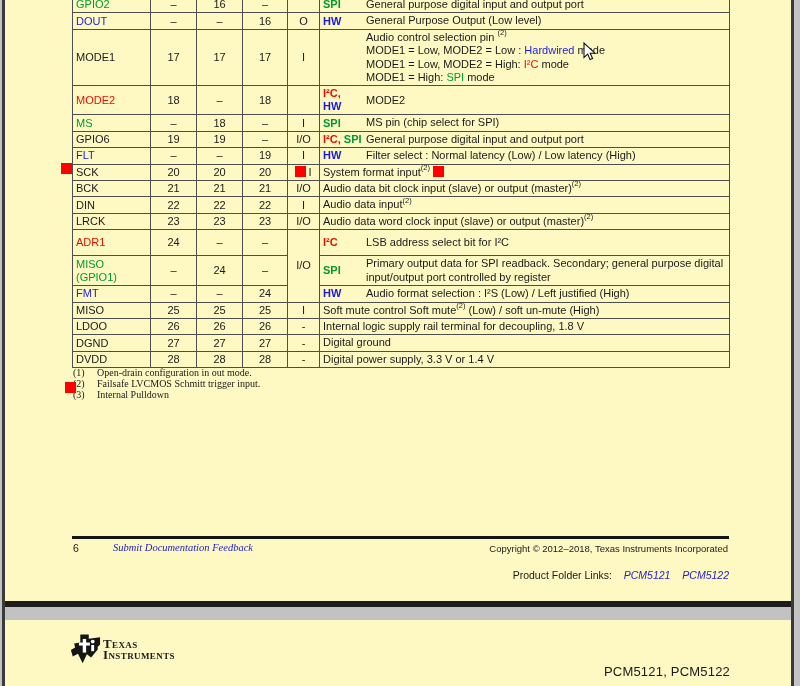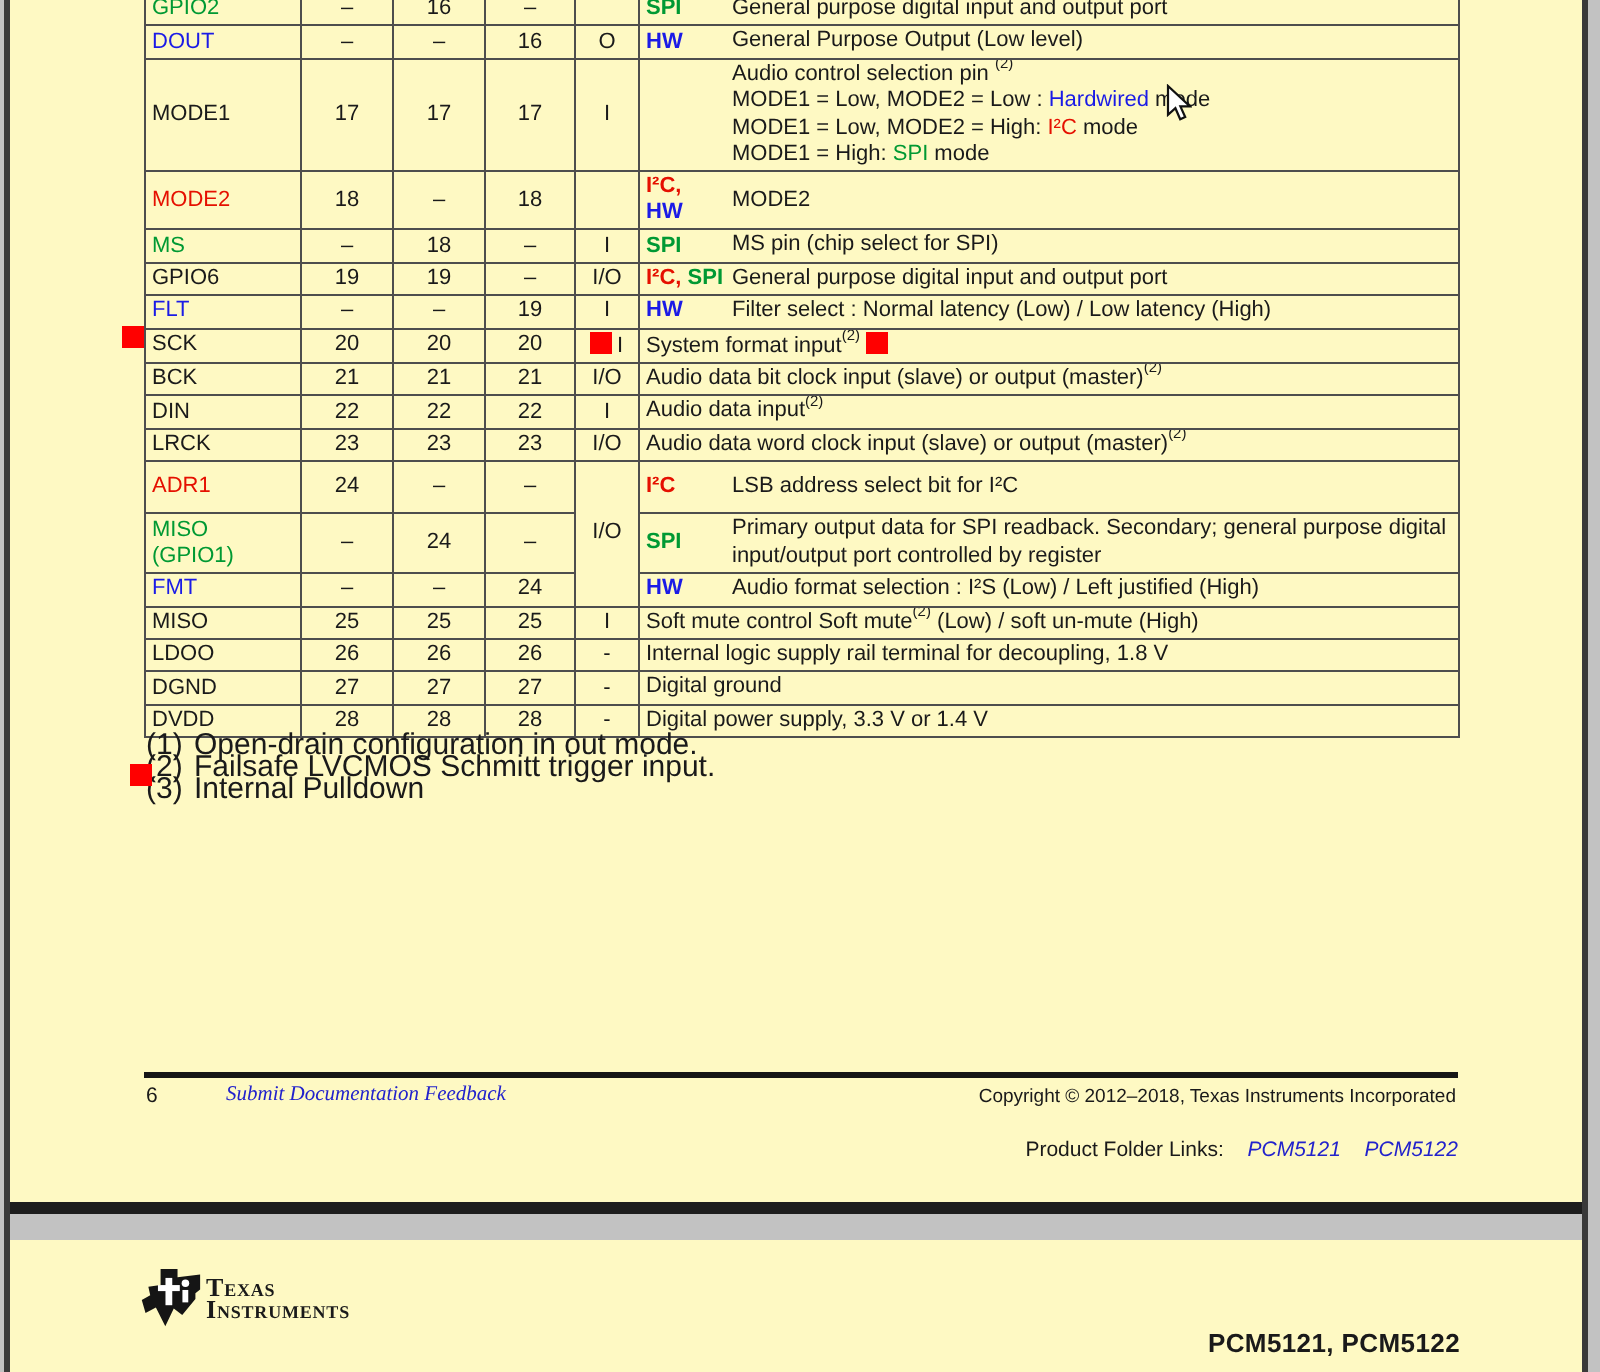--- a/index.html
+++ b/index.html
@@ -29,38 +29,38 @@
   .dtext{flex:1 1 auto;white-space:nowrap;line-height:13.4px;}
   td.cdesc{padding:1px 3px 1px 3px;}
   .c-green{color:var(--c-green);} .c-blue{color:var(--c-blue);} .c-red{color:var(--c-red);}
   sup.fnref{font-size:7.5px;line-height:0;position:relative;top:-1px;vertical-align:super;}
   .sq{display:inline-block;width:11px;height:11px;background:var(--c-marker);
     margin-left:3px;vertical-align:-1px;}
   .iosq{display:inline-block;width:11px;height:11px;background:var(--c-marker);
     margin-right:2px;vertical-align:-1px;}
 
   
-  .footnotes{position:absolute;left:68px;top:367px;font-size:15px;line-height:11.2px;}
+  .footnotes{position:absolute;left:68px;top:367px;font-size:10px;line-height:11.2px;font-family:Liberation Serif, serif;}
   .fn-row{white-space:nowrap;}
   .fn-m{display:inline-block;width:24px;}
   
   .footer-rule{position:absolute;left:67px;top:536px;width:657px;height:2.5px;background:#161616;}
   .pgnum{position:absolute;left:68px;top:542px;font-size:10.5px;}
   .feedback{position:absolute;left:108px;top:542px;font-size:10.5px;font-style:italic;
     color:var(--c-link);cursor:pointer;font-family:Liberation Serif, serif;}
   .copyright{position:absolute;right:63px;top:543px;font-size:9.5px;}
   .productline{position:absolute;left:67px;top:569px;width:657px;text-align:right;font-size:10.5px;}
   .productline .plink{color:var(--c-link);font-style:italic;cursor:pointer;}
   .productline .gap{display:inline-block;width:6px;}
 
   
   .tilogo{position:absolute;left:64px;top:14px;width:32px;height:31px;}
   .brand{position:absolute;left:98px;top:18px;font-family:"Liberation Serif","DejaVu Serif",serif;
     font-variant:small-caps;font-weight:600;font-size:13px;line-height:11px;letter-spacing:.4px;}
-  .partnums{position:absolute;right:61px;top:44px;font-size:13px;font-weight:bold;letter-spacing:.2px;}
+  .partnums{position:absolute;right:61px;top:44px;font-size:13px;font-weight:normal;letter-spacing:.2px;}
 
   
   .abs-marker{position:absolute;width:11px;height:11px;background:var(--c-marker);z-index:7;}
   .mk-sck{left:61px;top:163px;}
   .mk-fn2{left:65px;top:382px;}
   .cursor{position:absolute;left:583px;top:42px;z-index:8;}
 </style>
 </head>
 <body>
 

